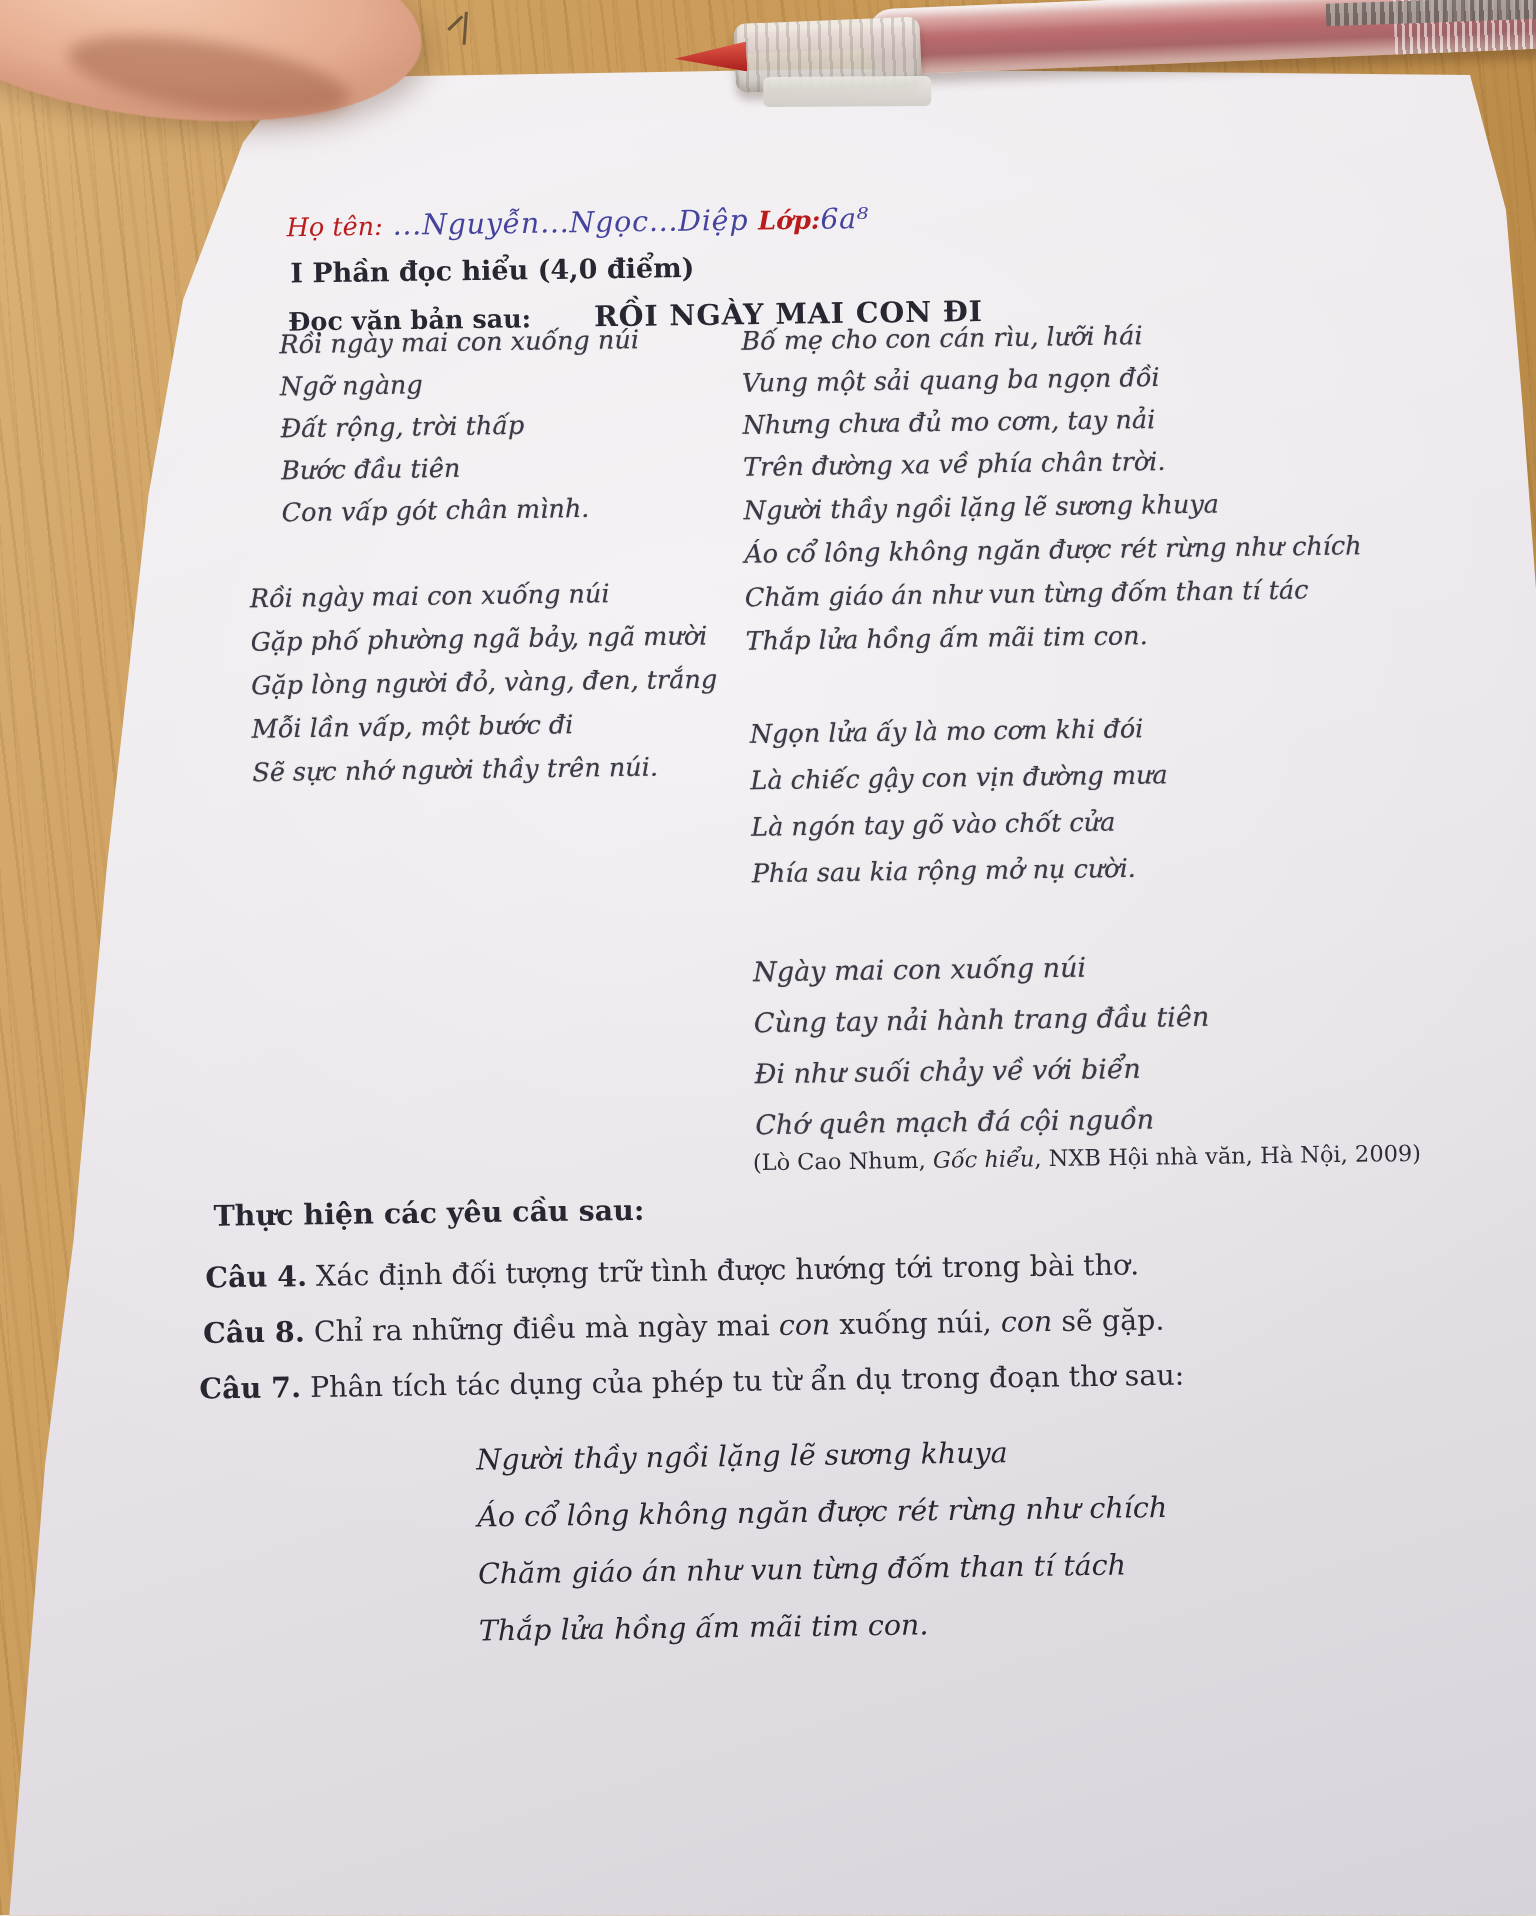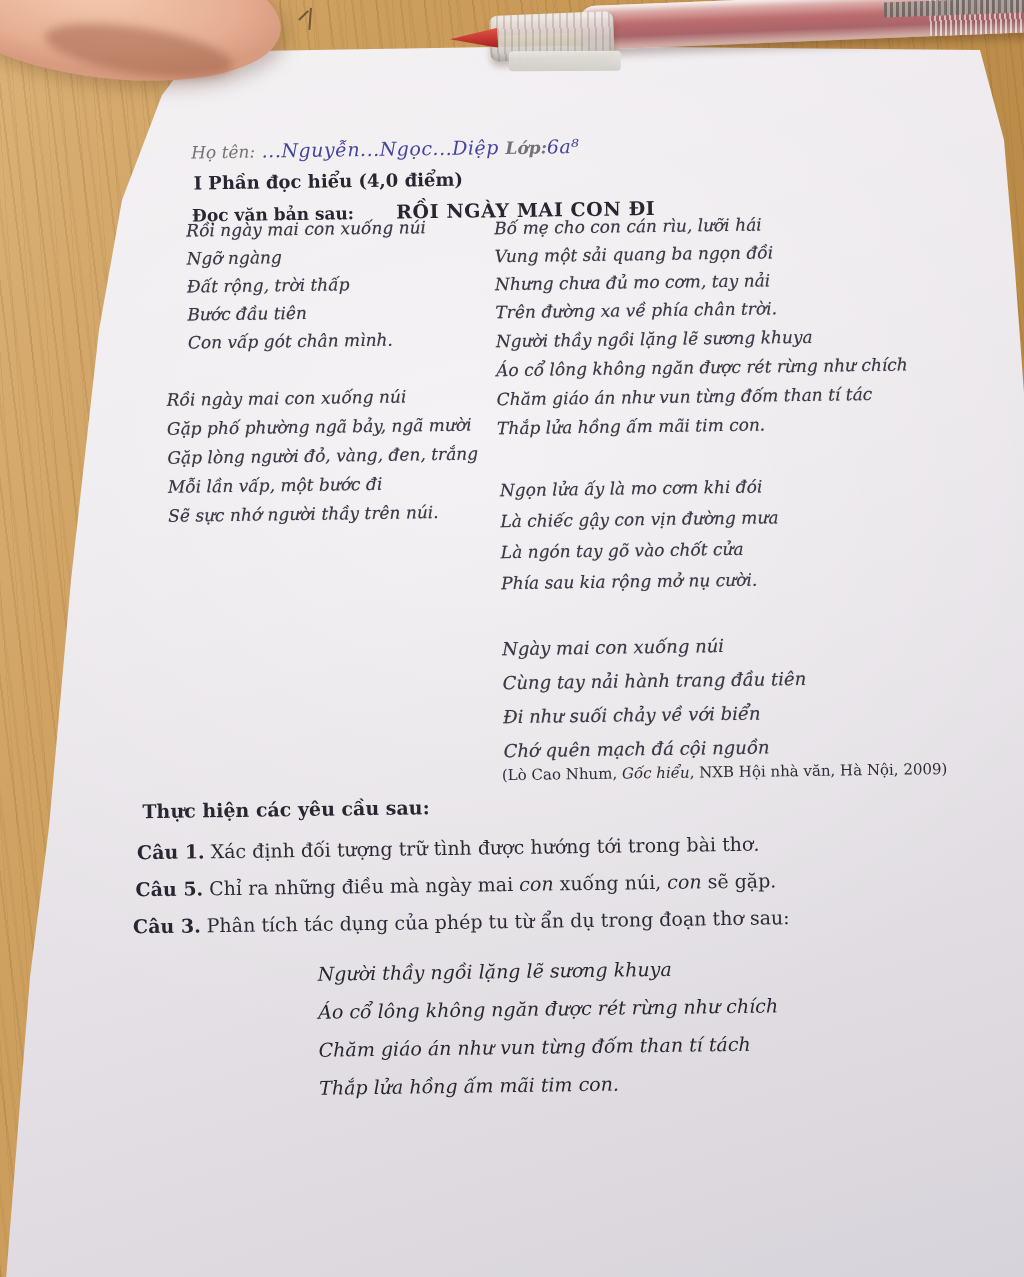--- a/index.html
+++ b/index.html
@@ -33,21 +33,21 @@
     filter:drop-shadow(-6px 5px 9px rgba(70,40,15,0.42));
   }
   
   .content{
     position:absolute;inset:0;color:#312f3b;
     transform:rotate(-0.8deg);transform-origin:512px 640px;
   }
   .abs{position:absolute;white-space:nowrap;}
   .italic{font-style:italic;}
   .bold{font-weight:bold;color:#282631;}
-  .printed{color:#737373;}
+  .printed{color:#b91c1c;}
   .handwriting{
     font-style:italic;color:#44439d;font-size:19px;letter-spacing:0.5px;
   }
   .pline{font-style:italic;color:#3b3945;font-size:17px;text-shadow:0 0 0.7px rgba(55,53,66,0.55);}
   .qtext{font-size:19px;color:#2c2a35;}
   .quoteline{font-style:italic;font-size:19px;color:#282631;}
   .citation{font-size:15px;color:#2e2c37;}
   
   .pen{position:absolute;left:430px;top:-4px;width:640px;height:84px;
        transform:rotate(-2.3deg);transform-origin:60px 46px;}
@@ -166,29 +166,29 @@
       <div class="pline" style="font-size:18px;">Chớ quên mạch đá cội nguồn</div>
     </div>
 
     <div class="abs citation" style="left:500px;top:766px;">
       <span>(Lò Cao Nhum, </span><span class="italic">Gốc hiểu</span><span>, NXB Hội nhà văn, Hà Nội, 2009)</span>
     </div>
 
     <div class="abs bold" style="left:140px;top:795px;font-size:19px;">Thực hiện các yêu cầu sau:</div>
 
     <div class="abs qtext" style="left:134px;top:836px;">
-      <span class="bold">Câu 1.</span><span> Xác định đối tượng trữ tình được hướng tới trong bài thơ.</span>
+      <span class="bold">Câu 4.</span><span> Xác định đối tượng trữ tình được hướng tới trong bài thơ.</span>
     </div>
 
     <div class="abs qtext" style="left:132px;top:873px;">
-      <span class="bold">Câu 5.</span><span> Chỉ ra những điều mà ngày mai </span><span class="italic">con</span><span> xuống núi, </span><span class="italic">con</span><span> sẽ gặp.</span>
+      <span class="bold">Câu 8.</span><span> Chỉ ra những điều mà ngày mai </span><span class="italic">con</span><span> xuống núi, </span><span class="italic">con</span><span> sẽ gặp.</span>
     </div>
 
     <div class="abs qtext" style="left:129px;top:910px;">
-      <span class="bold">Câu 3.</span><span> Phân tích tác dụng của phép tu từ ẩn dụ trong đoạn thơ sau:</span>
+      <span class="bold">Câu 7.</span><span> Phân tích tác dụng của phép tu từ ẩn dụ trong đoạn thơ sau:</span>
     </div>
 
     <div class="abs" style="left:313px;top:952px;line-height:38px;">
       <div class="quoteline">Người thầy ngồi lặng lẽ sương khuya</div>
       <div class="quoteline">Áo cổ lông không ngăn được rét rừng như chích</div>
       <div class="quoteline">Chăm giáo án như vun từng đốm than tí tách</div>
       <div class="quoteline">Thắp lửa hồng ấm mãi tim con.</div>
     </div>
 
   </div>

